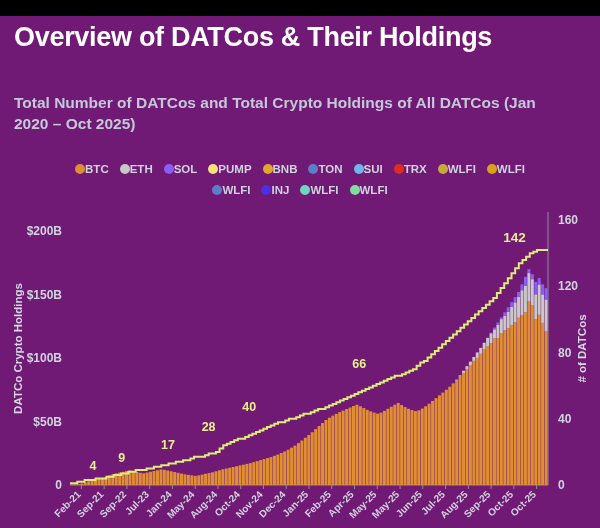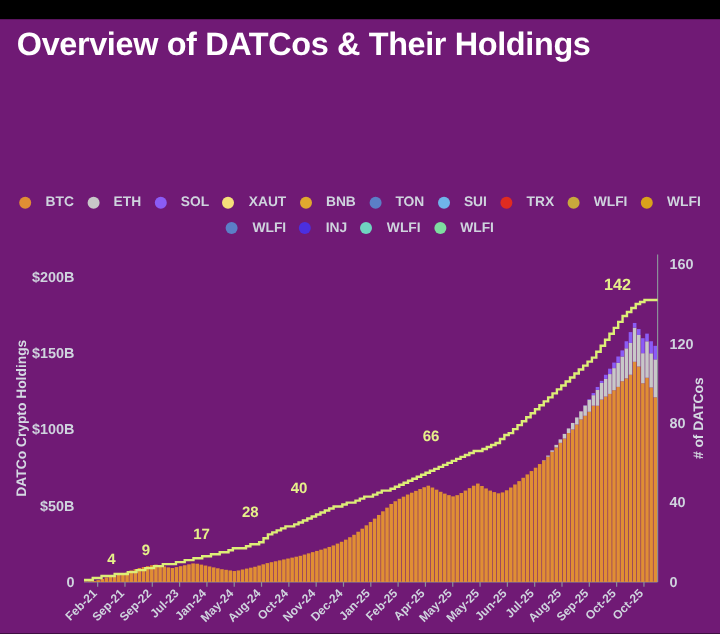--- a/index.html
+++ b/index.html
@@ -52,21 +52,21 @@
   .legend-row {
     display: flex;
     justify-content: center;
     align-items: center;
     gap: 11px;
     height: 21px;
   }
   .legend-item {
     display: flex;
     align-items: center;
-    gap: 12px;
+    gap: 0;
   }
   .legend-swatch {
     width: 10px; height: 10px;
     border-radius: 50%;
     flex: 0 0 auto;
   }
   .legend-label {
     font-size: 11.5px;
     font-weight: 700;
     color: #cfd4de;
@@ -110,38 +110,39 @@
     fill: #e6f08a;
   }
 </style>
 </head>
 <body>
 
 <div id="root">
 
   <div class="title">Overview of DATCos &amp; Their Holdings</div>
 
+  <div class="subtitle">Total Number of DATCos and Total Crypto Holdings of All DATCos (Jan 2020 – Oct 2025)</div>
 
   <div class="legend">
     <div class="legend-row" id="legend-row-1">
         <div class="legend-item">
           <span class="legend-swatch" style="background: rgb(224, 142, 52);"></span>
           <span class="legend-label">BTC</span>
         </div>
         <div class="legend-item">
           <span class="legend-swatch" style="background: rgb(200, 200, 200);"></span>
           <span class="legend-label">ETH</span>
         </div>
         <div class="legend-item">
           <span class="legend-swatch" style="background: rgb(139, 92, 246);"></span>
           <span class="legend-label">SOL</span>
         </div>
         <div class="legend-item">
           <span class="legend-swatch" style="background: rgb(245, 224, 122);"></span>
-          <span class="legend-label">XAUT</span>
+          <span class="legend-label">PUMP</span>
         </div>
         <div class="legend-item">
           <span class="legend-swatch" style="background: rgb(224, 168, 46);"></span>
           <span class="legend-label">BNB</span>
         </div>
         <div class="legend-item">
           <span class="legend-swatch" style="background: rgb(91, 127, 199);"></span>
           <span class="legend-label">TON</span>
         </div>
         <div class="legend-item">

